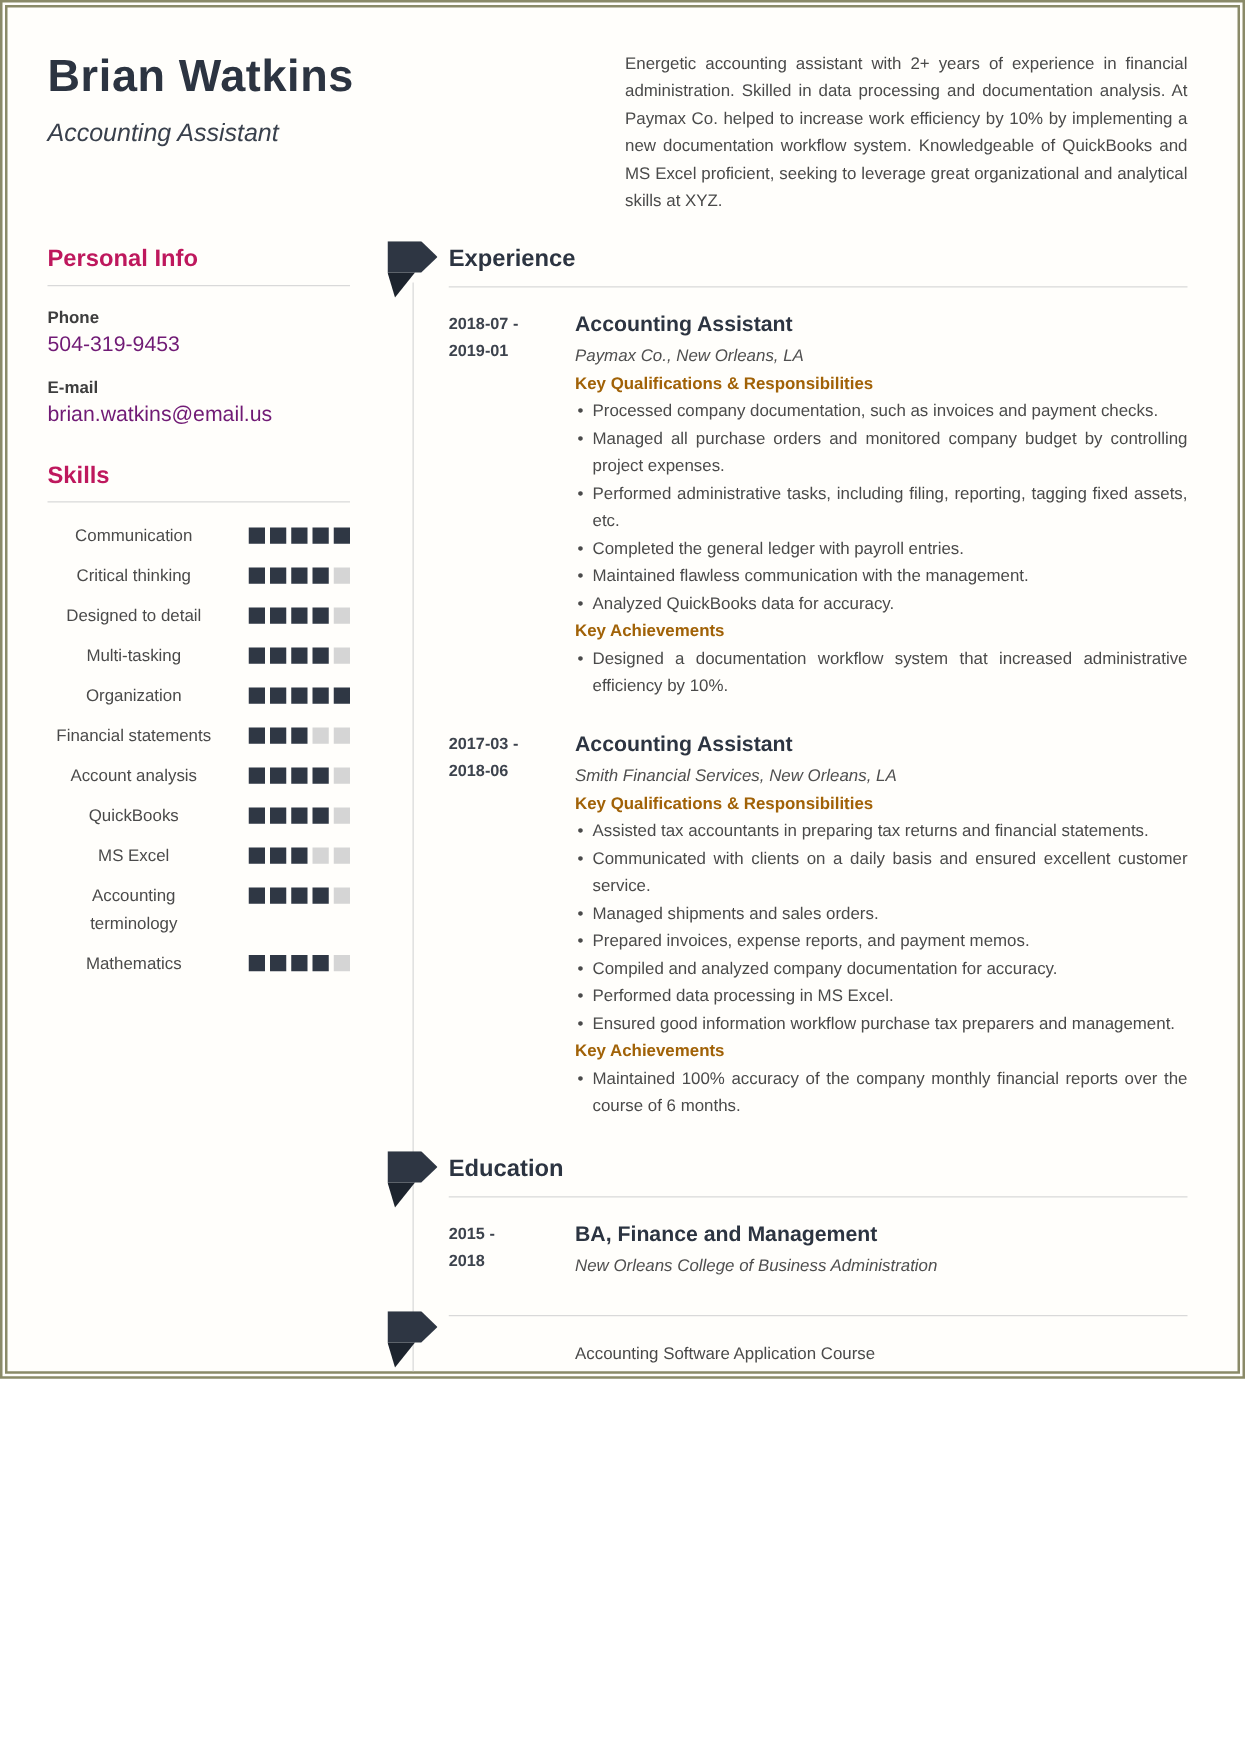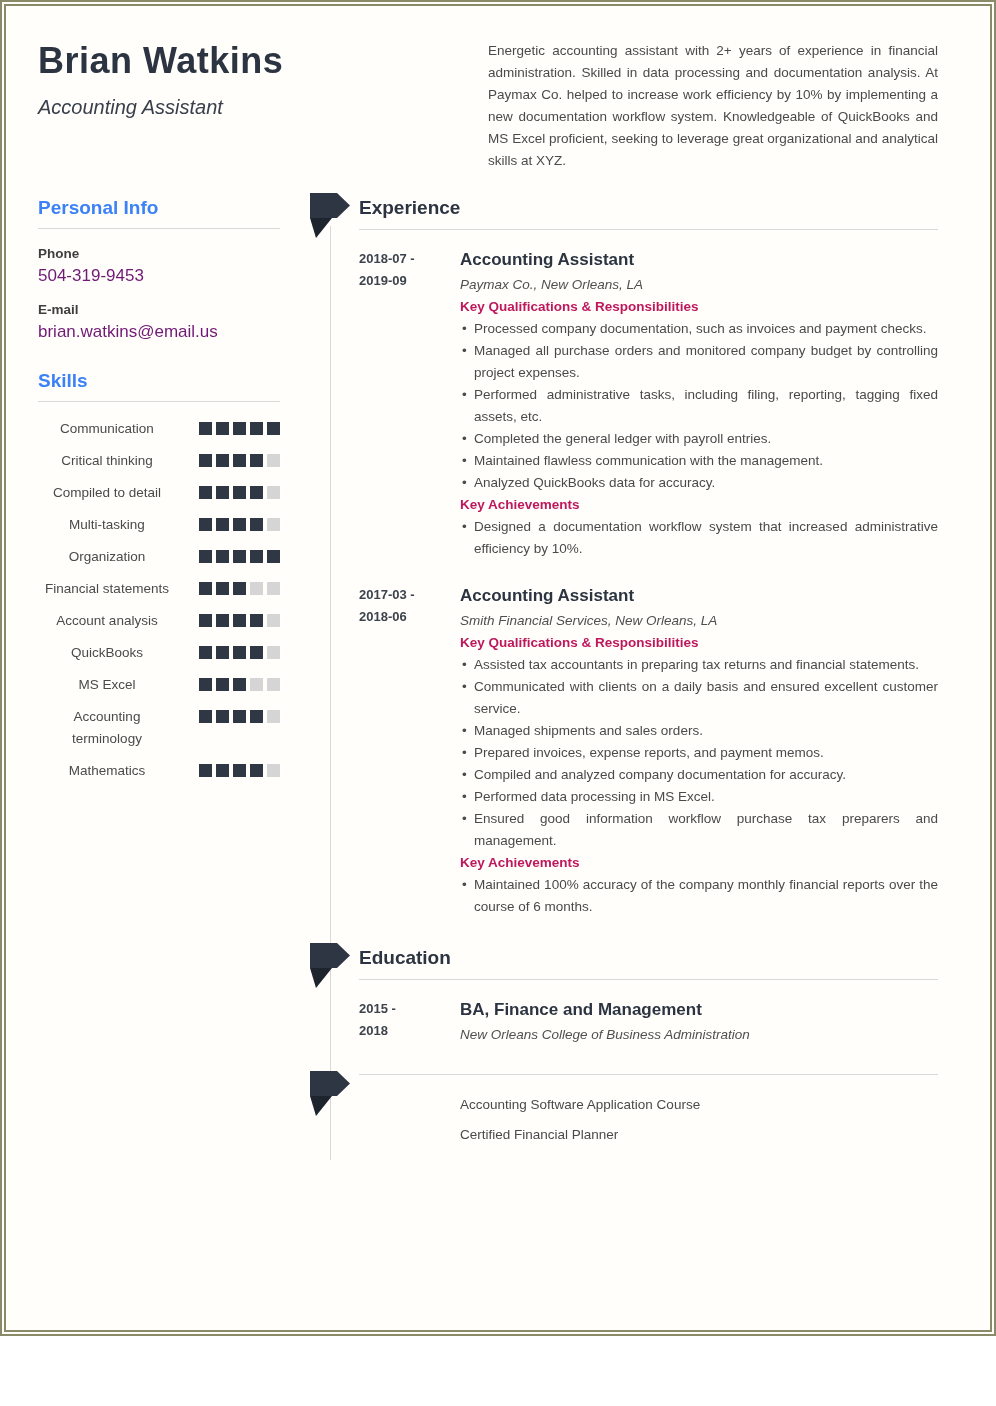--- a/index.html
+++ b/index.html
@@ -3,24 +3,24 @@
 <meta charset="utf-8">
 <style>
   * { box-sizing: border-box; margin: 0; padding: 0; }
   html, body { background: #ffffff; }
   body {
     width: 996px; height: 1406px;
     font-family: "Liberation Sans", sans-serif;
     color: #4a4a4a;
   }
   .page {
-    width: 996px; height: 1336px;
+    width: 996px; height: 1103px;
     background: #fffefb;
     border: 6px double #8a8a68;
-    padding: 34px 52px 0 32px;
+    padding: 34px 40px 0 32px;
     overflow: hidden;
   }
   
   .header { display: flex; align-items: flex-start; }
   .name-block { flex: 1 1 auto; padding-right: 20px; }
   .person-name {
     font-size: 36px; font-weight: bold; color: #2c3441;
     line-height: 42px; letter-spacing: 0.5px;
   }
   .person-title {
@@ -36,21 +36,21 @@
   .content { display: flex; align-items: flex-start; margin-top: 24px; }
   .sidebar { width: 242px; flex: 0 0 242px; margin-right: 30px; }
   .main { flex: 1 1 auto; position: relative; }
   .timeline {
     position: absolute; left: 20px; top: 30px; bottom: -6px;
     width: 1px; background: #d9d9d9; z-index: 0;
   }
   .rule { border: none; border-top: 1px solid #d9d9d9; }
   
   .side-heading {
-    font-size: 19px; font-weight: bold; color: #3b82f6;
+    font-size: 19px; font-weight: bold; color: #be185d;
     line-height: 24px; margin-bottom: 8px;
   }
   .side-sec + .side-sec { margin-top: 26px; }
   .fields { margin-top: 14px; }
   .field { margin-bottom: 12px; }
   .field-label { font-size: 13.5px; font-weight: bold; color: #3e3e3e; line-height: 22px; }
   .field-value { font-size: 17px; color: #701a75; line-height: 22px; }
   .skills-list { margin-top: 16px; text-align: center; }
   .skill-row { display: flex; align-items: flex-start; margin-bottom: 10px; min-height: 22px; }
   .skill-label { width: 138px; font-size: 13.5px; color: #4a4a4a; line-height: 22px; }
@@ -64,21 +64,21 @@
   .sec-icon { position: absolute; left: 0; top: -3px; width: 40px; height: 46px; }
   .sec-title { font-size: 19px; font-weight: bold; color: #2c3441; line-height: 24px; }
   .sec-head .rule { margin-top: 9px; }
   .entries { margin-top: 18px; }
   .entry { display: flex; padding-left: 49px; }
   .entry + .entry { margin-top: 24px; }
   .dates { width: 101px; flex: 0 0 101px; font-size: 13px; font-weight: bold; color: #3d434d; line-height: 22px; }
   .entry-body { flex: 1 1 auto; }
   .entry-title { font-size: 17px; font-weight: bold; color: #2c3441; line-height: 24px; margin-bottom: 2px; }
   .entry-org { font-size: 13.5px; font-style: italic; color: #4f4f4f; line-height: 22px; }
-  .subhead { font-size: 13.5px; font-weight: bold; color: #be185d; line-height: 22px; }
+  .subhead { font-size: 13.5px; font-weight: bold; color: #a16207; line-height: 22px; }
   .bullets { list-style: none; }
   .bullets li {
     position: relative; padding-left: 14px;
     font-size: 13.5px; line-height: 22px; color: #4a4a4a;
     text-align: justify;
   }
   .bullets li::before { content: "\2022"; position: absolute; left: 2px; color: #4a4a4a; }
   .cert-list { margin-top: 19px; padding-left: 150px; }
   .cert-item { font-size: 13.5px; line-height: 22px; color: #4a4a4a; margin-bottom: 8px; }
 </style>
@@ -131,21 +131,21 @@
             <span class="skill-label">Critical thinking</span>
             <span class="squares">
                 <span class="sq filled"></span>
                 <span class="sq filled"></span>
                 <span class="sq filled"></span>
                 <span class="sq filled"></span>
                 <span class="sq"></span>
               </span>
           </div>
           <div class="skill-row">
-            <span class="skill-label">Compiled to detail</span>
+            <span class="skill-label">Designed to detail</span>
             <span class="squares">
                 <span class="sq filled"></span>
                 <span class="sq filled"></span>
                 <span class="sq filled"></span>
                 <span class="sq filled"></span>
                 <span class="sq"></span>
               </span>
           </div>
           <div class="skill-row">
             <span class="skill-label">Multi-tasking</span>
@@ -242,21 +242,21 @@
               <polygon points="0,0 27,0 40,12.5 27,25 0,25" fill="#2e3643"></polygon>
             </svg>
           </span>
           <h2 class="sec-title">Experience</h2>
           <hr class="rule">
         </div>
         <div class="entries">
           <div class="entry">
             <div class="dates">
               <div>2018-07 -</div>
-              <div>2019-09</div>
+              <div>2019-01</div>
             </div>
             <div class="entry-body">
               <h3 class="entry-title">Accounting Assistant</h3>
               <div class="entry-org">Paymax Co., New Orleans, LA</div>
               <div class="subhead">Key Qualifications &amp; Responsibilities</div>
               <ul class="bullets">
                 <li>Processed company documentation, such as invoices and payment checks.</li>
                 <li>Managed all purchase orders and monitored company budget by controlling project expenses.</li>
                 <li>Performed administrative tasks, including filing, reporting, tagging fixed assets, etc.</li>
                 <li>Completed the general ledger with payroll entries.</li>

